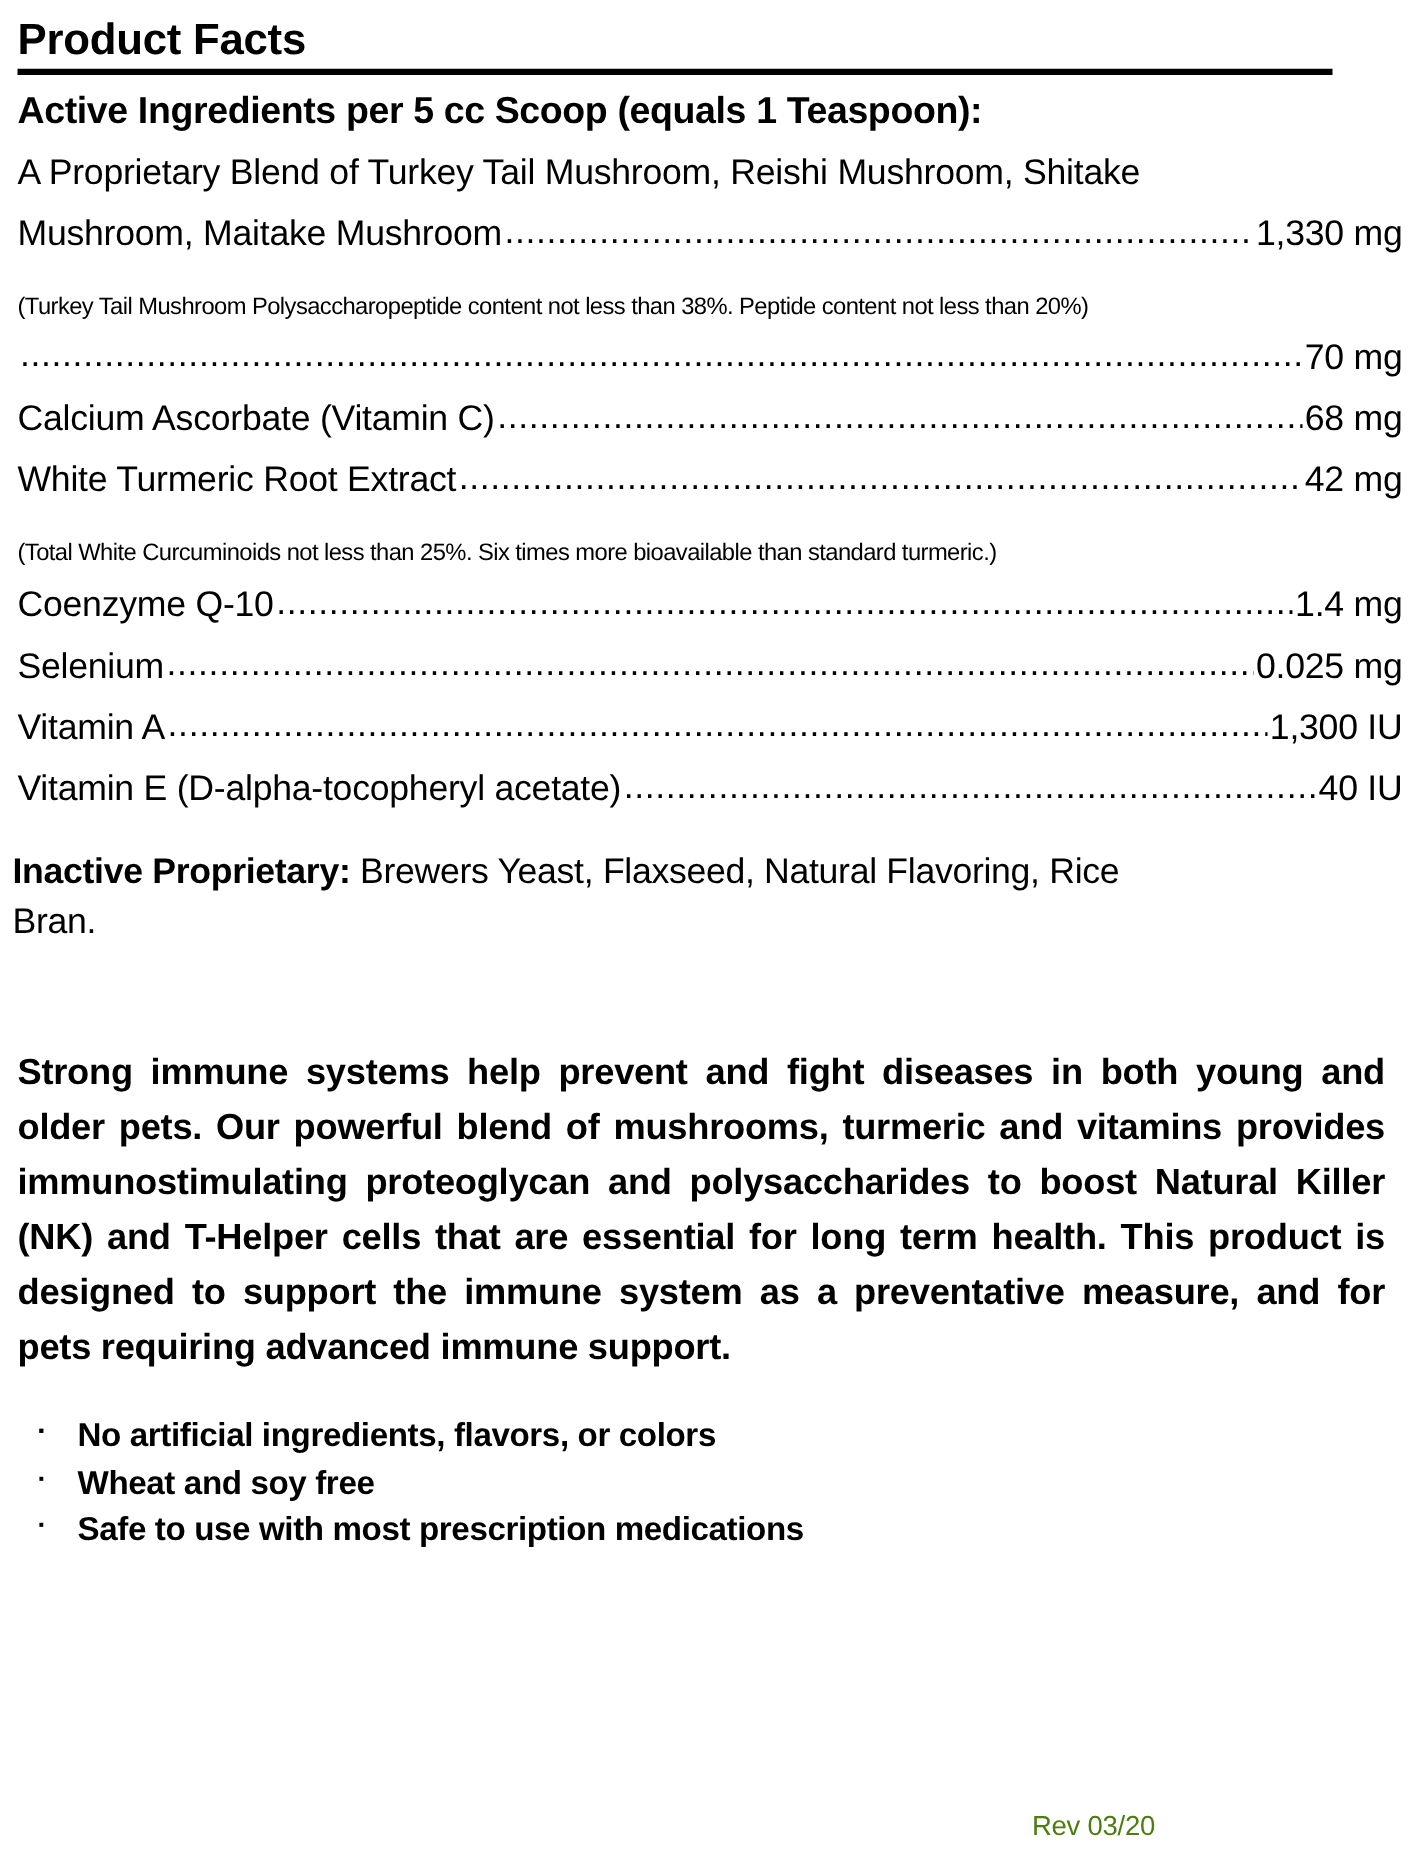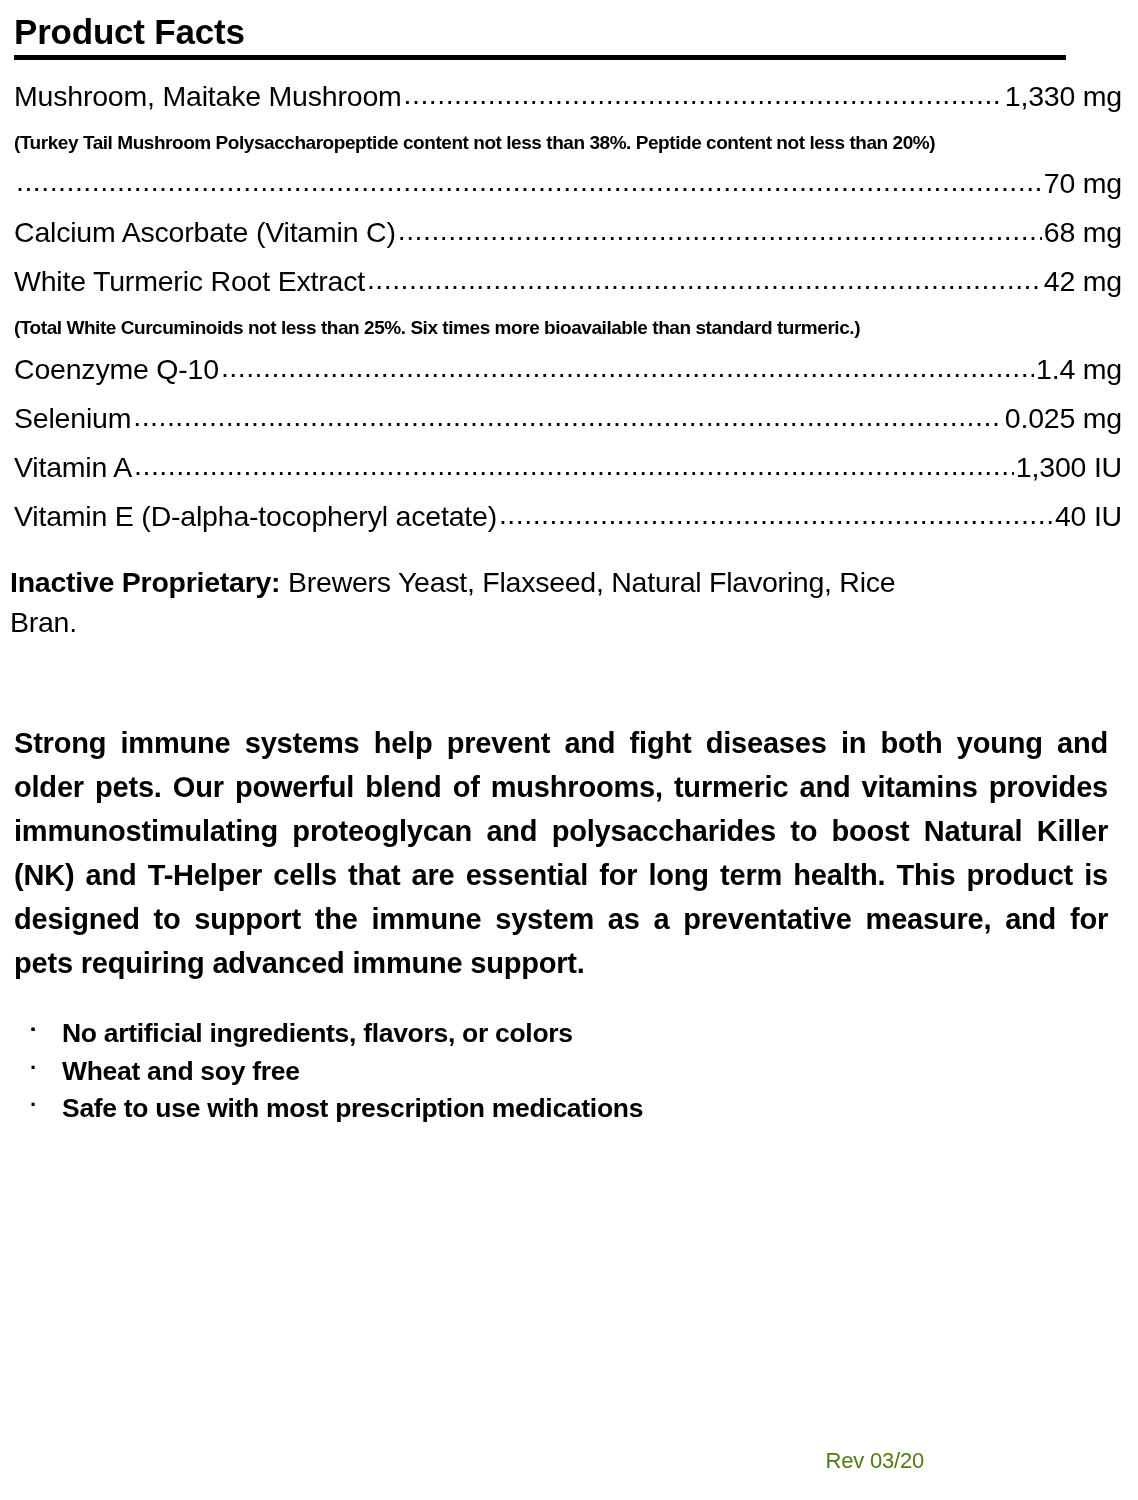--- a/index.html
+++ b/index.html
@@ -47,24 +47,24 @@
   .blend-line {
     font-size: 28.5px;
     font-weight: 400;
     line-height: 1.72;
     letter-spacing: -0.2px;
     margin: 0;
   }
 
   .note {
     font-size: 19px;
-    font-weight: 700;
+    font-weight: 400;
     letter-spacing: -0.45px;
     line-height: 1.5;
-    margin: 8px 0 2px 0;
+    margin: 20px 0 2px 0;
     white-space: nowrap;
   }
 
   .ing-row {
     display: flex;
     align-items: flex-start;
     font-size: 28.5px;
     letter-spacing: -0.2px;
     line-height: 1.72;
     width: 1108px;
@@ -138,21 +138,23 @@
   }
 </style>
 </head>
 <body>
 
 <div class="page">
 
   <div class="product-facts-title">Product Facts</div>
   <hr class="rule">
 
-
+  <div class="active-heading">Active Ingredients per 5 cc Scoop (equals 1 Teaspoon):</div>
+
+  <div class="blend-line">A Proprietary Blend of Turkey Tail Mushroom, Reishi Mushroom, Shitake</div>
 
   <div class="ing-row">
     <span class="ing-name">Mushroom, Maitake Mushroom</span>
     <span class="ing-dots">....................................................................................................................................................</span>
     <span class="ing-amt">1,330 mg</span>
   </div>
 
   <div class="note">(Turkey Tail Mushroom Polysaccharopeptide content not less than 38%. Peptide content not less than 20%)</div>
 
   <div class="ing-row">

